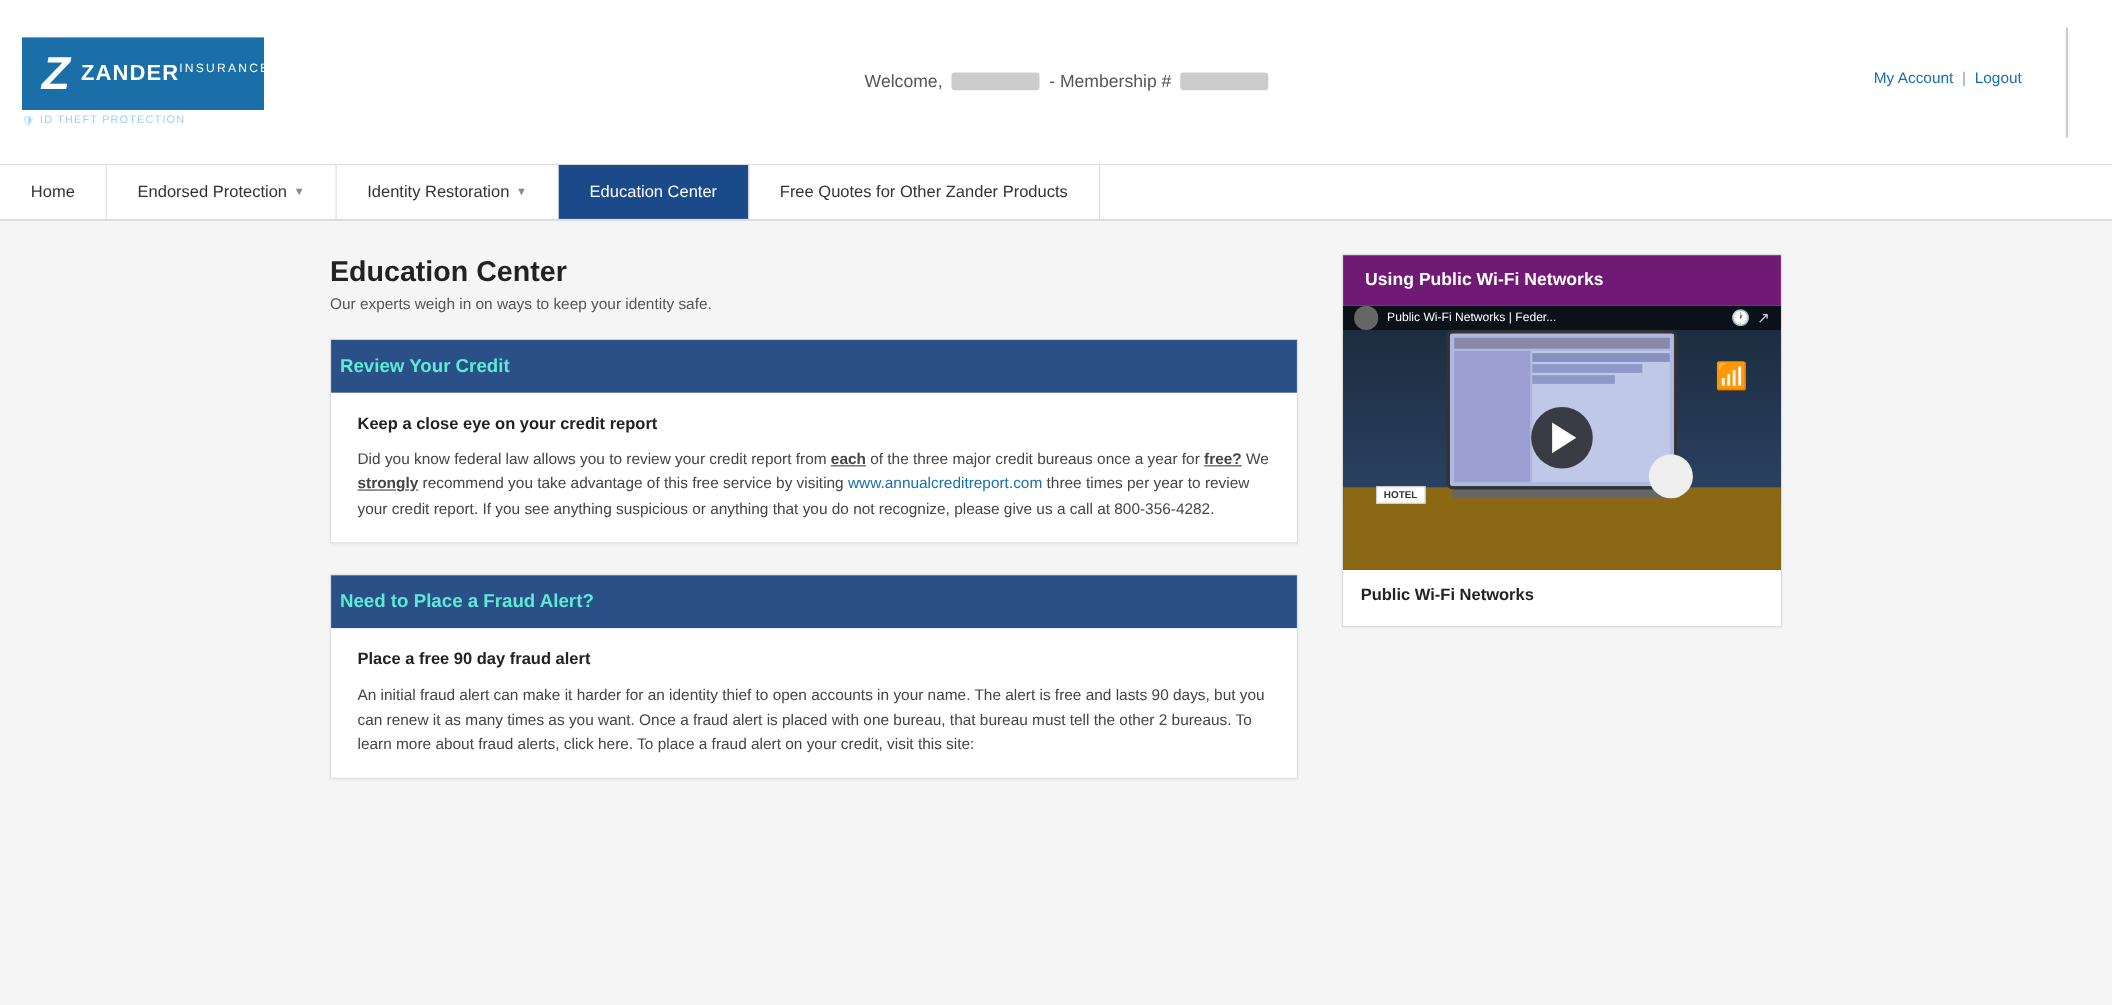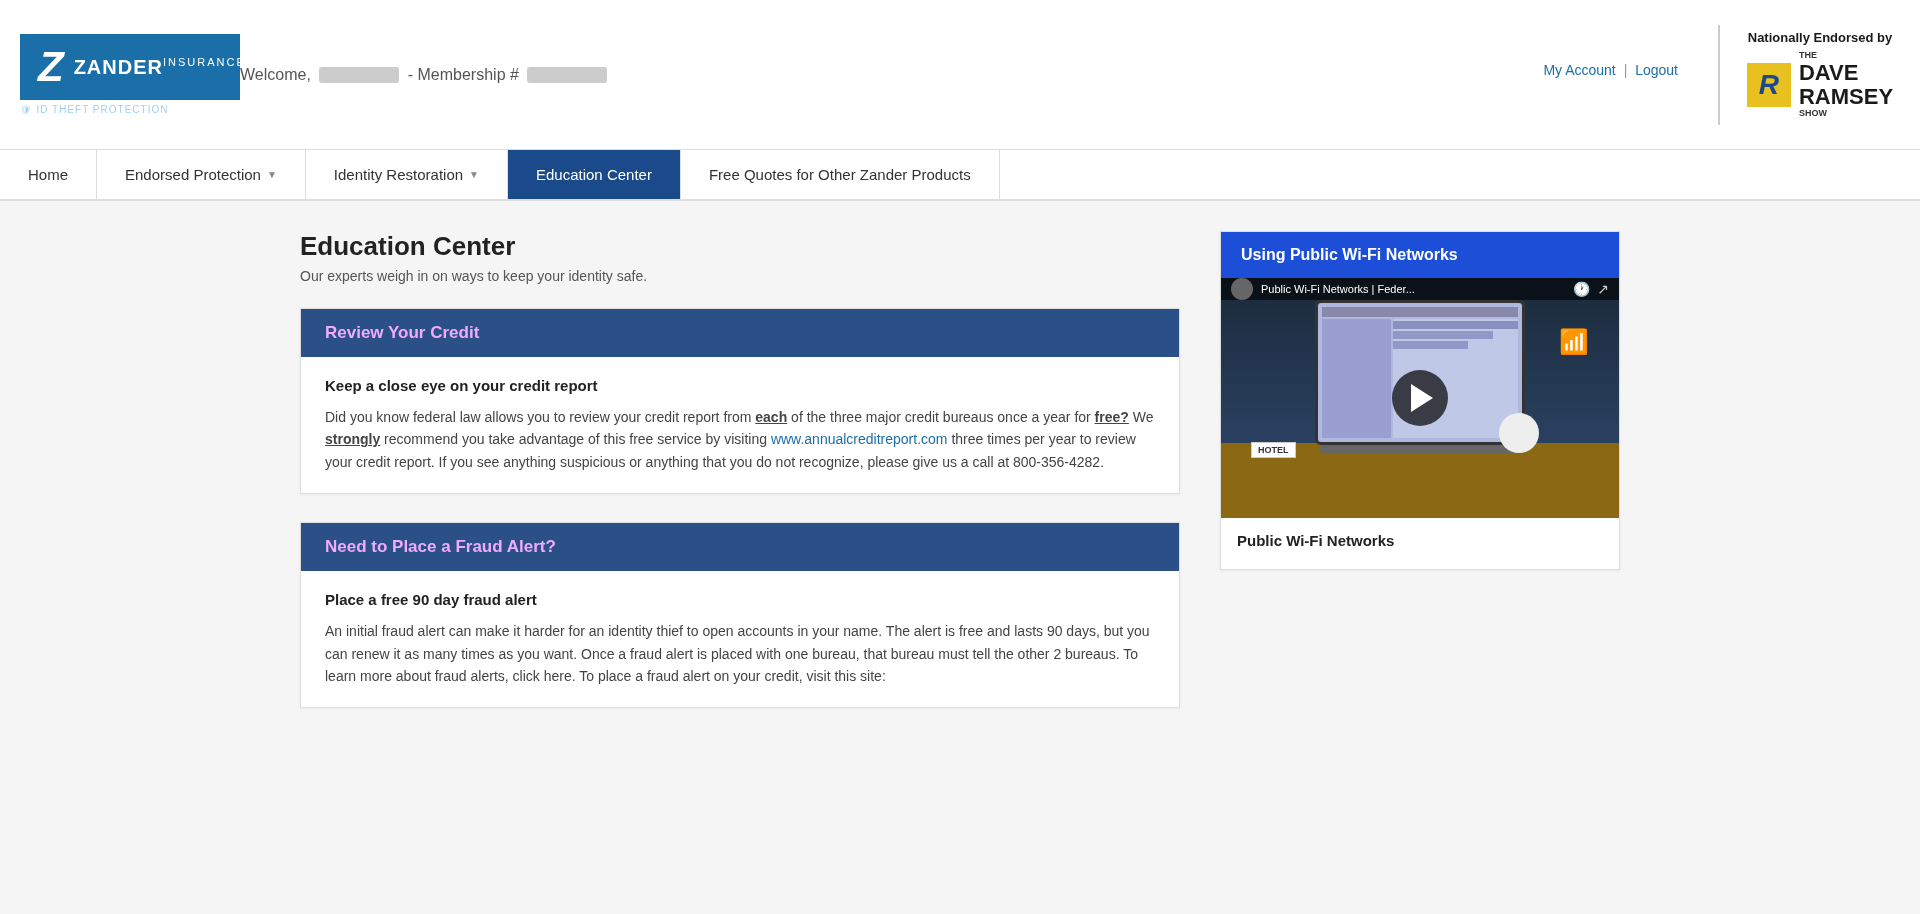--- a/index.html
+++ b/index.html
@@ -48,20 +48,21 @@
       display: flex;
       align-items: center;
       gap: 4px;
     }
     .logo-tagline::before {
       content: '🛡';
       font-size: 9px;
     }
     .header-center {
       flex: 1;
+      text-align: center;
     }
     .welcome-text {
       font-size: 16px;
       color: #555;
     }
     .welcome-blur {
       display: inline-block;
       background: #ccc;
       color: transparent;
       border-radius: 3px;
@@ -190,22 +191,22 @@
     }
 
     .card {
       background: #fff;
       border: 1px solid #ddd;
       margin-bottom: 28px;
       box-shadow: 0 1px 3px rgba(0,0,0,0.05);
     }
     .card-header {
       background: #2a5087;
-      color: #f0abfc;
-      padding: 14px 24px;
+      color: #5eead4;
+      padding: 14px 8px;
       font-size: 17px;
       font-weight: bold;
     }
     .card-body {
       padding: 20px 24px;
     }
     .card-body h3 {
       font-size: 15px;
       font-weight: bold;
       color: #222;
@@ -227,21 +228,21 @@
       width: 400px;
       flex-shrink: 0;
     }
 
     .video-card {
       background: #fff;
       border: 1px solid #ddd;
       box-shadow: 0 1px 3px rgba(0,0,0,0.05);
     }
     .video-card-header {
-      background: #1d4ed8;
+      background: #701a75;
       color: #fff;
       padding: 14px 20px;
       font-size: 16px;
       font-weight: bold;
     }
     .video-thumbnail {
       background: #1a1a1a;
       width: 100%;
       height: 240px;
       position: relative;
@@ -382,32 +383,20 @@
 
   <div class="header-top-right">
     <div class="header-right-inner">
       <div class="header-account-links">
         <a href="#">My Account</a>
         <span>|</span>
         <a href="#">Logout</a>
       </div>
     </div>
     <div class="divider-vertical"></div>
-    <div class="dave-ramsey">
-      <div class="nationally-endorsed">Nationally Endorsed by</div>
-      <div class="dr-logo">
-        <div class="dr-r-box">R</div>
-        <div class="dr-name">
-          <span class="dr-the">THE</span>
-          <span class="dr-dave">DAVE</span>
-          <span class="dr-ramsey">RAMSEY</span>
-          <span class="dr-show">SHOW</span>
-        </div>
-      </div>
-    </div>
   </div>
 </div>
 
 <nav>
   <a class="nav-item" href="#">Home</a>
   <a class="nav-item" href="#">
     <span>Endorsed Protection</span>
     <span class="arrow">▼</span>
   </a>
   <a class="nav-item" href="#">

